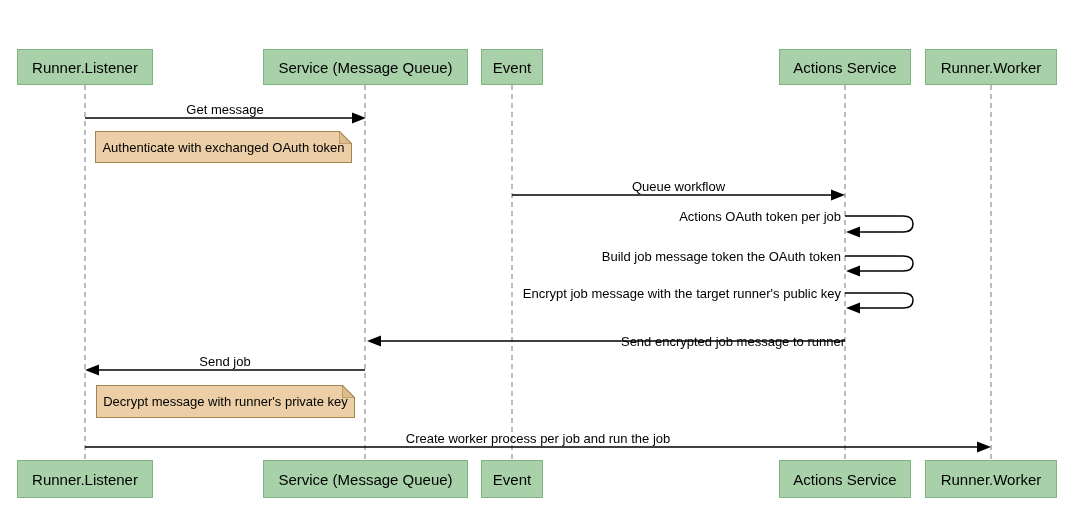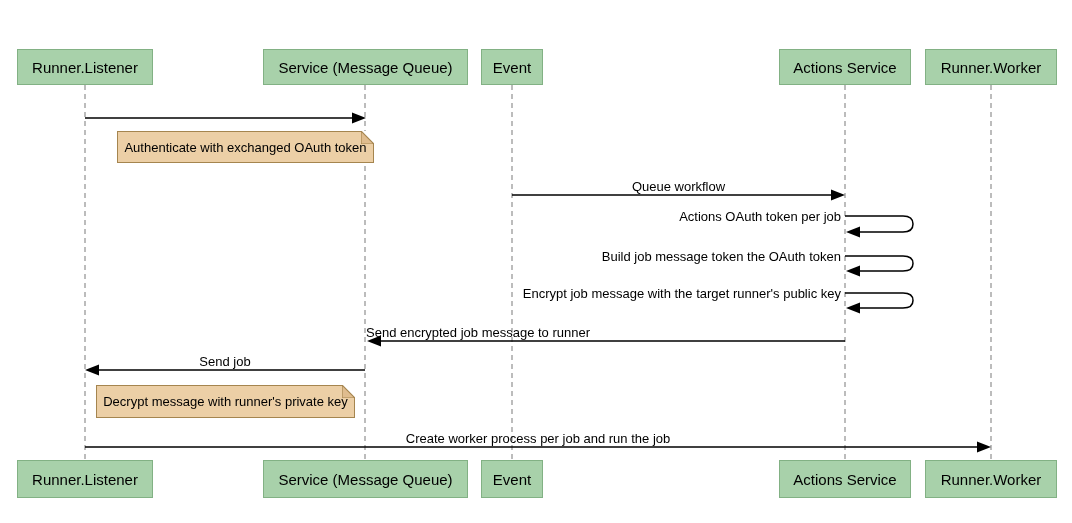--- a/index.html
+++ b/index.html
@@ -109,36 +109,37 @@
   <div class="actor bottom" style="left:481px;top:460px;width:62px;">
     <span>Event</span>
   </div>
   <div class="actor bottom" style="left:779px;top:460px;width:132px;">
     <span>Actions Service</span>
   </div>
   <div class="actor bottom" style="left:925px;top:460px;width:132px;">
     <span>Runner.Worker</span>
   </div>
 
+  <div class="msg-label" style="left:85px;top:102px;width:280px;text-align:center;">Get message</div>
 
   <div class="msg-label" style="left:512px;top:179px;width:333px;text-align:center;">Queue workflow</div>
 
   <div class="msg-label" style="left:341px;top:209px;width:500px;text-align:right;">Actions OAuth token per job</div>
 
   <div class="msg-label" style="left:341px;top:249px;width:500px;text-align:right;">Build job message token the OAuth token</div>
 
   <div class="msg-label" style="left:341px;top:286px;width:500px;text-align:right;">Encrypt job message with the target runner's public key</div>
 
-  <div class="msg-label" style="left:366px;top:325px;width:479px;text-align:left;">Send encrypted job message to runner</div>
+  <div class="msg-label" style="left:366px;top:334px;width:479px;text-align:right;">Send encrypted job message to runner</div>
 
   <div class="msg-label" style="left:85px;top:354px;width:280px;text-align:center;">Send job</div>
 
   <div class="msg-label" style="left:85px;top:431px;width:906px;text-align:center;">Create worker process per job and run the job</div>
 
-  <div class="note" style="left:95px;top:131px;width:257px;height:32px;margin-left:22px;">
+  <div class="note" style="left:95px;top:131px;width:257px;height:32px;">
     <span>Authenticate with exchanged OAuth token</span>
     <svg class="note-fold" width="13" height="13" viewBox="0 0 13 13">
       <polygon points="0,0 13,0 13,13" fill="#ffffff"></polygon>
       <polygon points="0,0 0,13 13,13" fill="var(--note-fold)" stroke="var(--note-border)" stroke-width="1.2"></polygon>
     </svg>
   </div>
 
   <div class="note" style="left:96px;top:385px;width:259px;height:33px;">
     <span>Decrypt message with runner's private key</span>
     <svg class="note-fold" width="13" height="13" viewBox="0 0 13 13">

